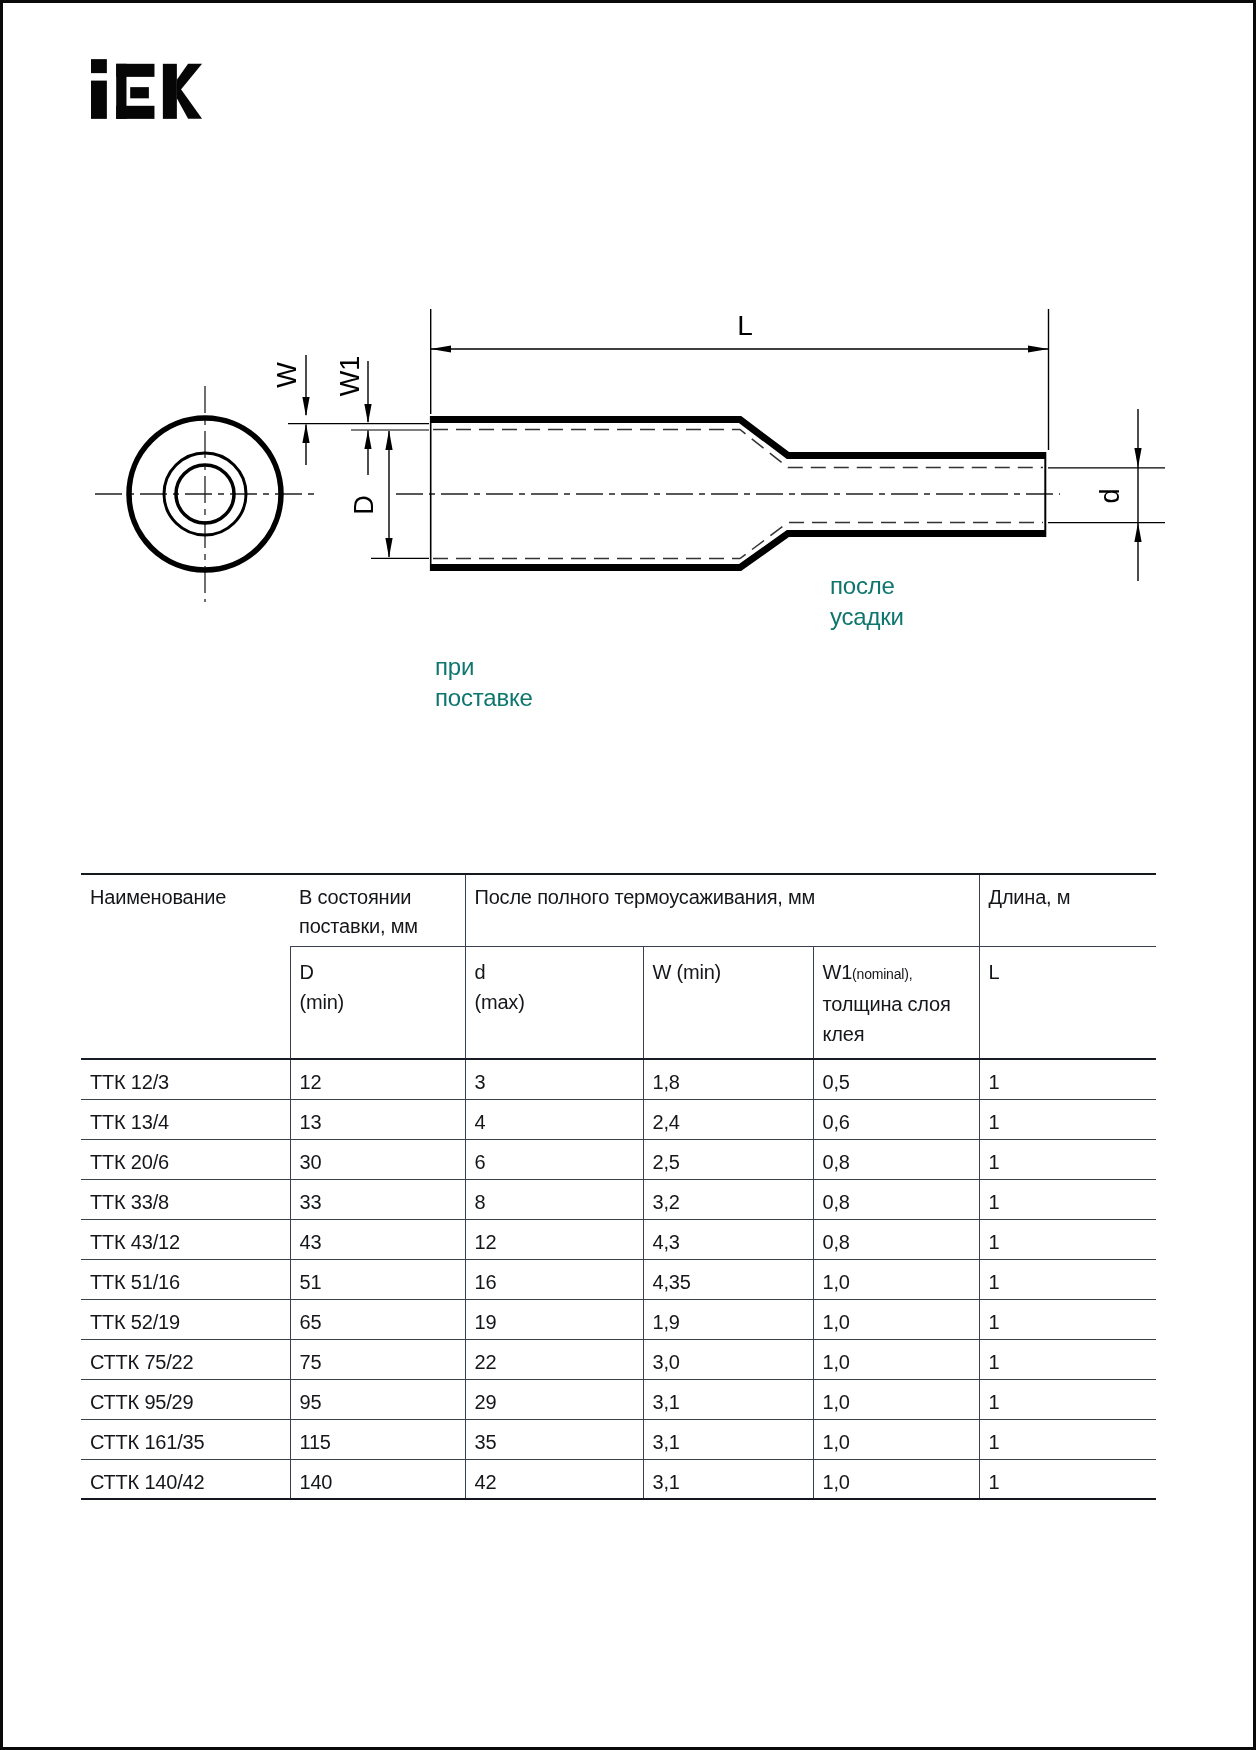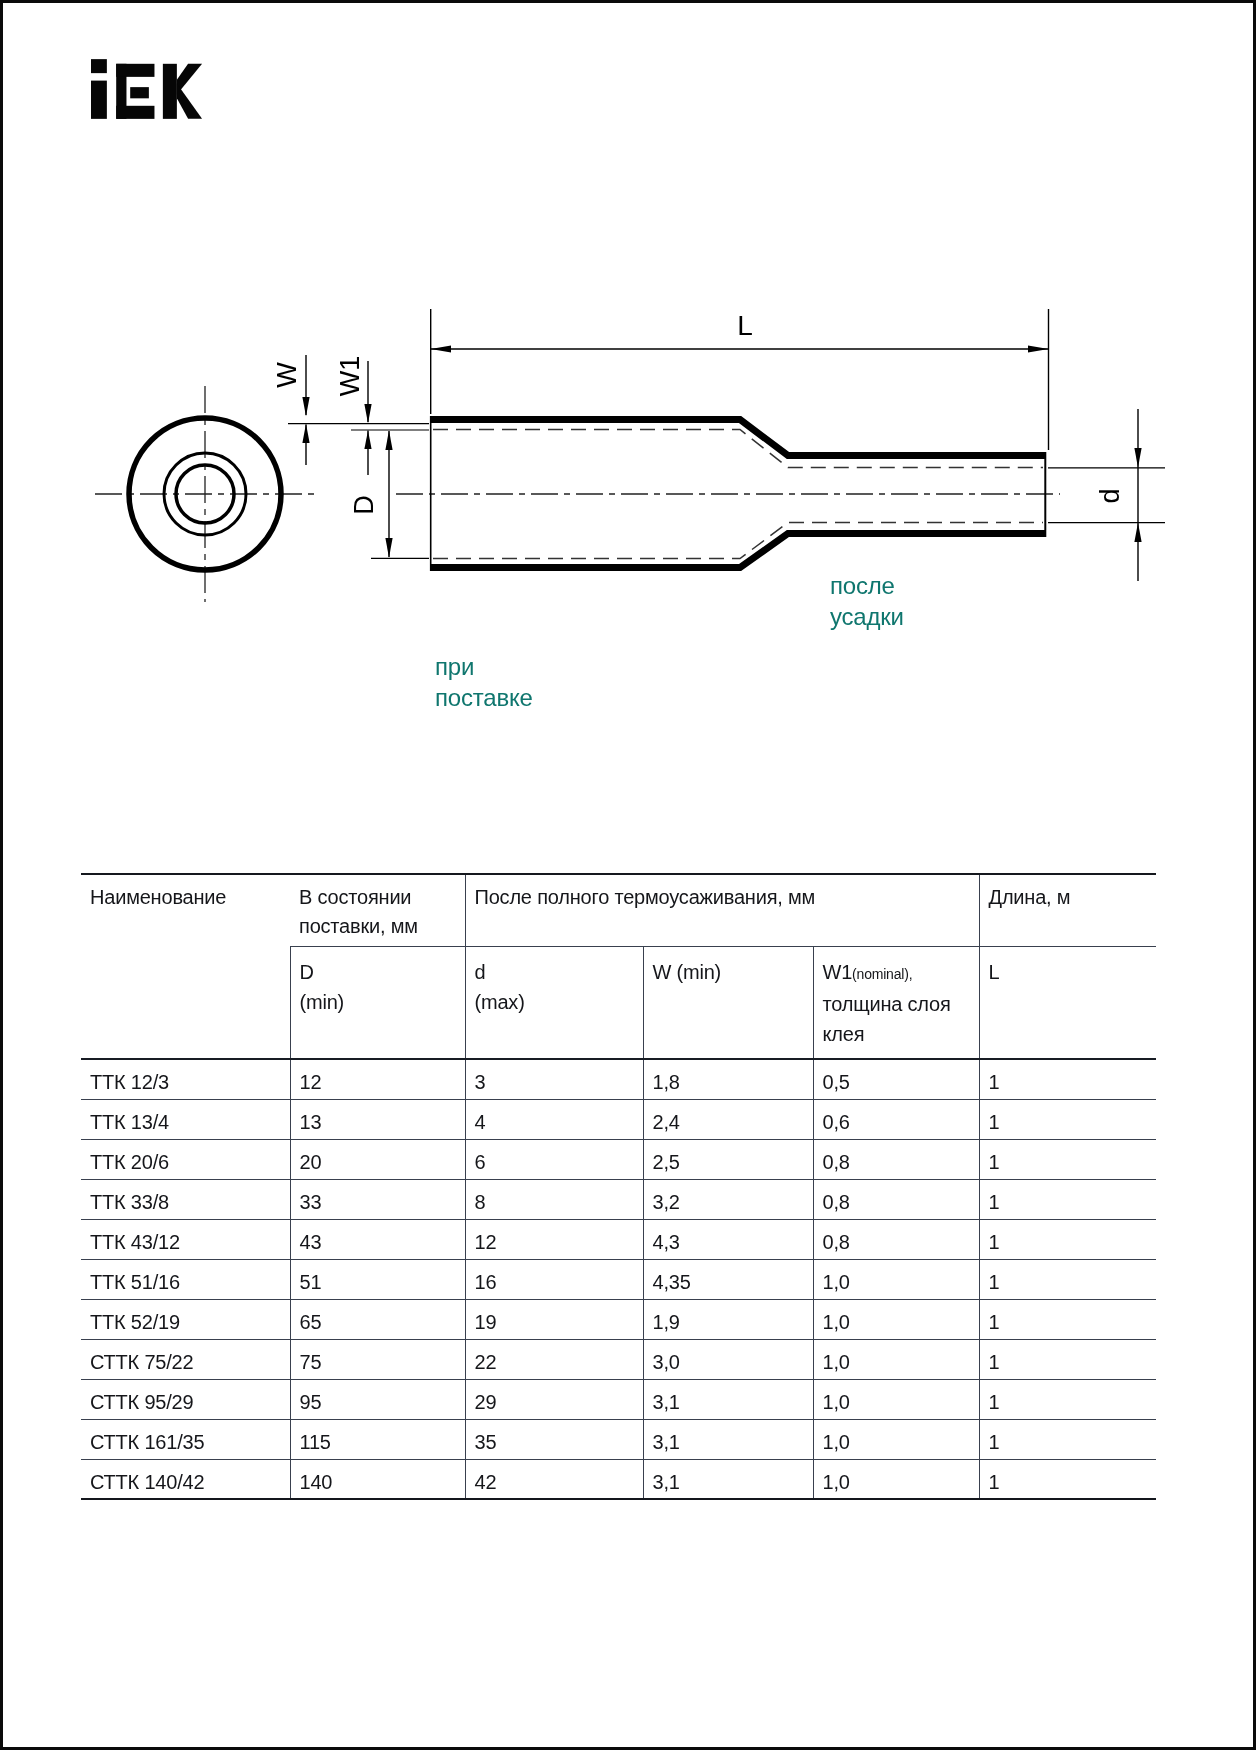--- a/index.html
+++ b/index.html
@@ -170,21 +170,21 @@
         <tr>
           <td>ТТК 13/4</td>
           <td class="bl">13</td>
           <td class="bl">4</td>
           <td class="bl">2,4</td>
           <td class="bl">0,6</td>
           <td class="bl">1</td>
         </tr>
         <tr>
           <td>ТТК 20/6</td>
-          <td class="bl">20</td>
+          <td class="bl">30</td>
           <td class="bl">6</td>
           <td class="bl">2,5</td>
           <td class="bl">0,8</td>
           <td class="bl">1</td>
         </tr>
         <tr>
           <td>ТТК 33/8</td>
           <td class="bl">33</td>
           <td class="bl">8</td>
           <td class="bl">3,2</td>

